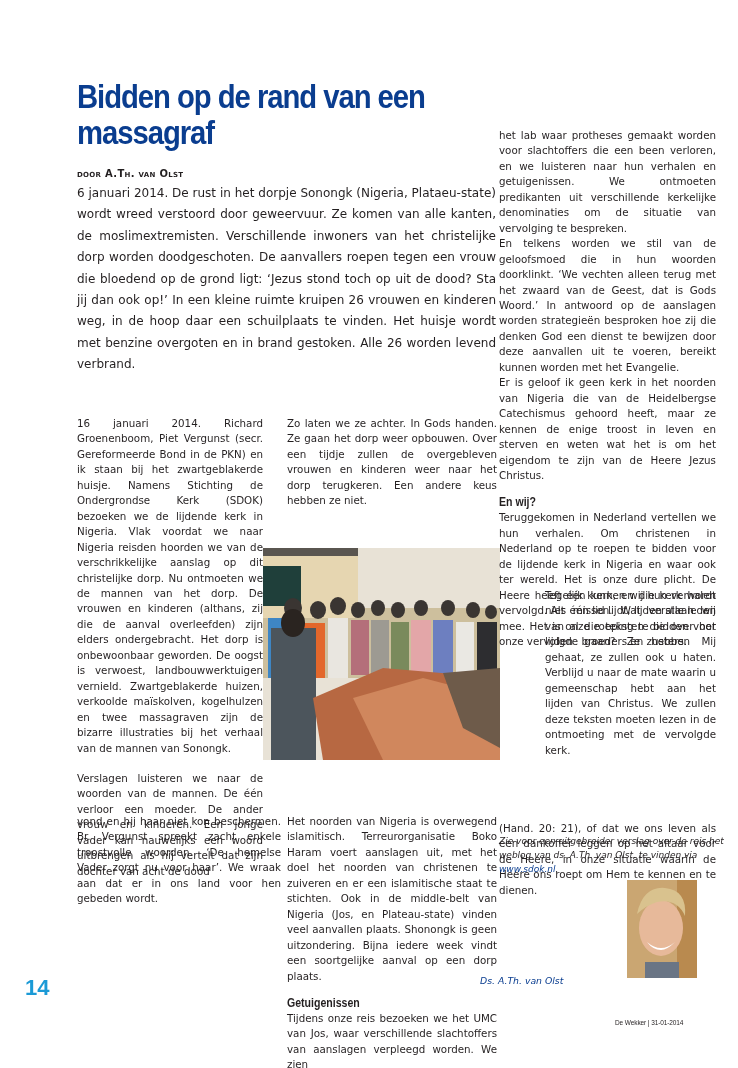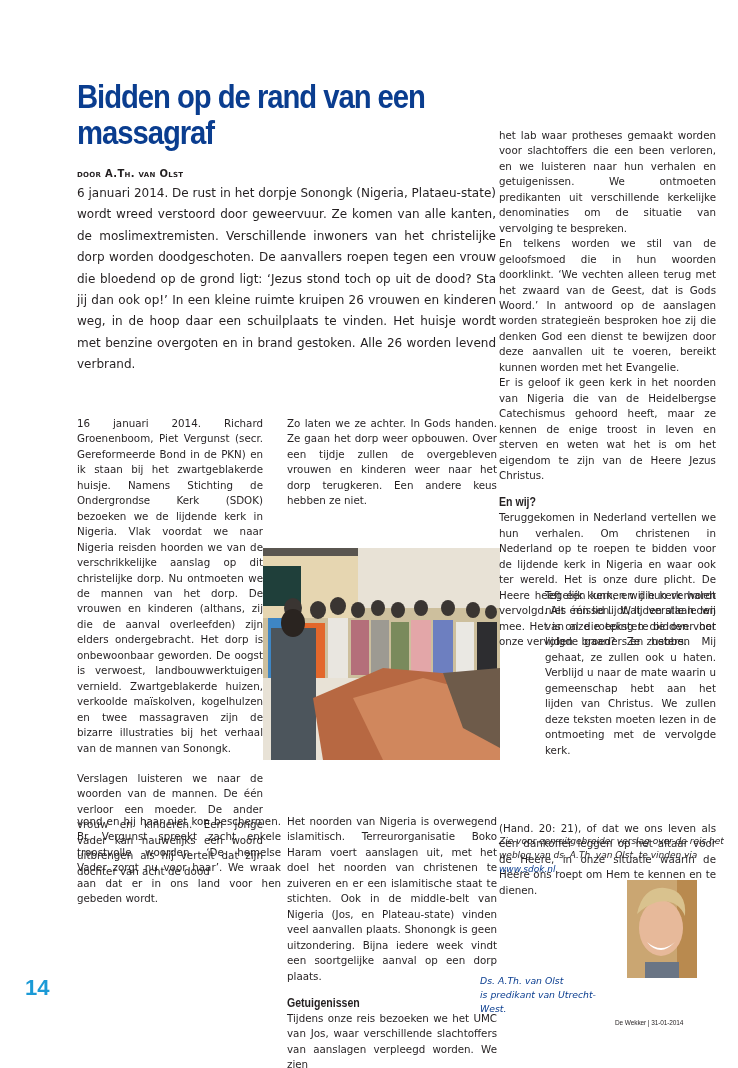--- a/index.html
+++ b/index.html
@@ -113,17 +113,16 @@
     <rect x="50" y="0" width="20" height="98" fill="#b98a4f"></rect>
     <ellipse cx="34" cy="48" rx="22" ry="28" fill="#e7b99a"></ellipse>
     <path d="M10 34 Q16 6 38 8 Q60 10 58 36 Q50 18 30 22 Q18 26 10 34Z" fill="#d9c28e"></path>
     <path d="M20 62 Q34 74 48 62 Q40 70 34 70 Q26 70 20 62Z" fill="#ffffff"></path>
     <rect x="18" y="82" width="34" height="16" fill="#6a7585"></rect>
   </svg>
 </div>
 
 <div class="abs caption">
   <div>Ds. A.Th. van Olst</div>
-  <div>is predikant van Utrecht-West.</div>
 </div>
 
 <div class="abs pagenum">14</div>
 <div class="abs footer">De Wekker | 31-01-2014</div>
 
 </body></html>

